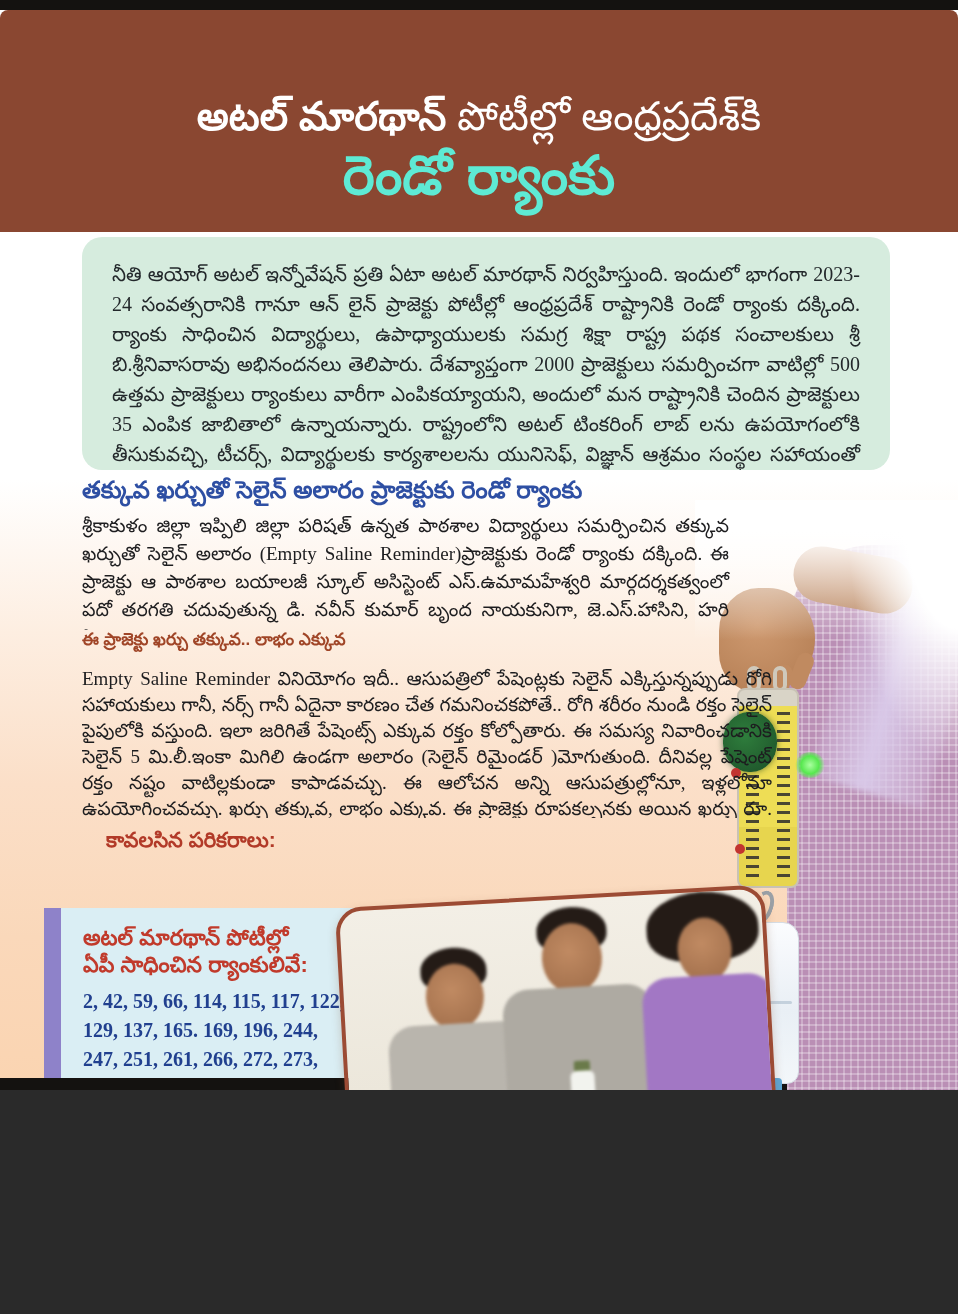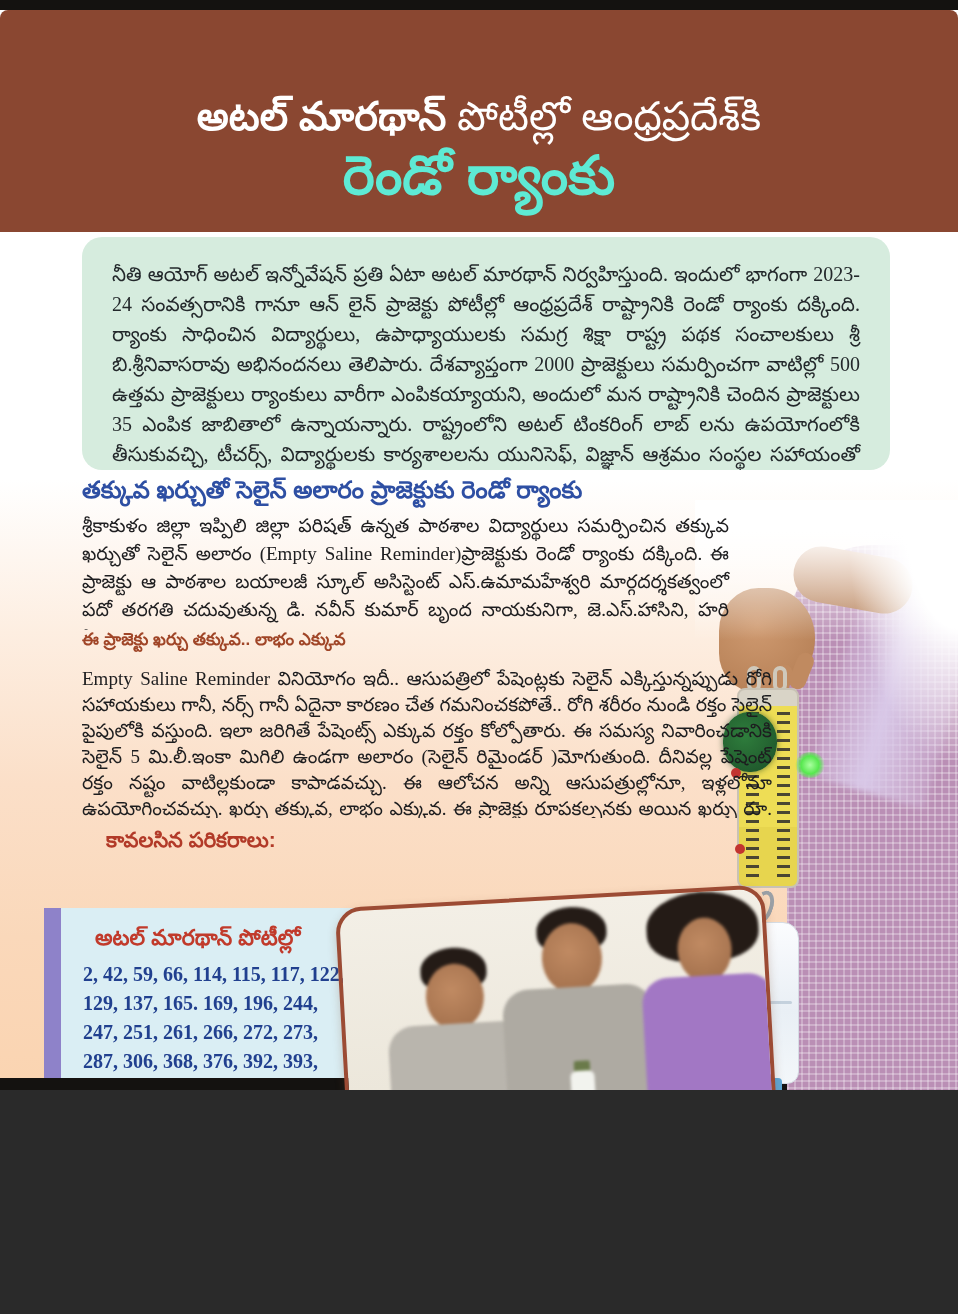--- a/index.html
+++ b/index.html
@@ -66,21 +66,21 @@
   }
 
   
   .ranks-bar { position:absolute; left:44px; top:908px; width:17px; height:216px; background:#8e82c9; }
   .ranks-box {
     position:absolute; left:61px; top:908px; width:301px; height:216px;
     background:#daeef4; padding:16px 8px 0 22px; overflow:hidden;
   }
   .ranks-box .rb-head {
     font-family:"Liberation Sans","DejaVu Sans",sans-serif;
-    font-size:22px; font-weight:bold; color:#c13a2b; line-height:27px;margin-left:12px;
+    font-size:22px; font-weight:bold; color:#c13a2b; line-height:27px;
   }
   .ranks-box .rb-numbers {
     margin-top:9px; font-size:20px; font-weight:bold; color:#21408f; line-height:29px;
     font-family:"Liberation Serif","DejaVu Serif",serif;
   }
 
   
   .students-photo {
     position:absolute; left:343px; top:896px; width:430px; height:308px; z-index:3;
     transform:rotate(-3.2deg);
@@ -213,20 +213,21 @@
   <h2 class="s2-heading">ఈ ప్రాజెక్టు ఖర్చు తక్కువ.. లాభం ఎక్కువ</h2>
   <div class="s2-body">
     <p>Empty Saline Reminder వినియోగం ఇదీ.. ఆసుపత్రిలో పేషెంట్లకు సెలైన్ ఎక్కిస్తున్నప్పుడు రోగి సహాయకులు గానీ, నర్స్ గానీ ఏదైనా కారణం చేత గమనించకపోతే.. రోగి శరీరం నుండి రక్తం సెలైన్ పైపులోకి వస్తుంది. ఇలా జరిగితే పేషెంట్స్ ఎక్కువ రక్తం కోల్పోతారు. ఈ సమస్య నివారించడానికి సెలైన్ 5 మి.లీ.ఇంకా మిగిలి ఉండగా అలారం (సెలైన్ రిమైండర్ )మోగుతుంది. దీనివల్ల పేషెంట్ రక్తం నష్టం వాటిల్లకుండా కాపాడవచ్చు. ఈ ఆలోచన అన్ని ఆసుపత్రుల్లోనూ, ఇళ్లలోనూ ఉపయోగించవచ్చు. ఖర్చు తక్కువ, లాభం ఎక్కువ. ఈ ప్రాజెక్టు రూపకల్పనకు అయిన ఖర్చు రూ. 280.</p>
   </div>
 
   <h3 class="equip-heading">కావలసిన పరికరాలు:</h3>
 
   <div class="ranks-bar"></div>
   <aside class="ranks-box">
     <div class="rb-head">అటల్ మారథాన్ పోటీల్లో</div>
+    <div class="rb-head">ఏపీ సాధించిన ర్యాంకులివే:</div>
     <div class="rb-numbers">2, 42, 59, 66, 114, 115, 117, 122, 129, 137, 165. 169, 196, 244, 247, 251, 261, 266, 272, 273, 287, 306, 368, 376, 392, 393, 424, 427, 436, 441, 443, 453, 457, 466, 478.</div>
   </aside>
 
   <figure class="students-photo">
     <div class="sp-trim"></div>
 
     <div class="sp-fig">
       <div class="sp-hair" style="left:78px; top:42px; width:66px; height:44px;"></div>
       <div class="sp-head" style="left:82px; top:58px; width:58px; height:66px;"></div>
       <div class="sp-torso boy1-torso" style="left:42px; top:118px; width:140px; height:190px;"></div>

